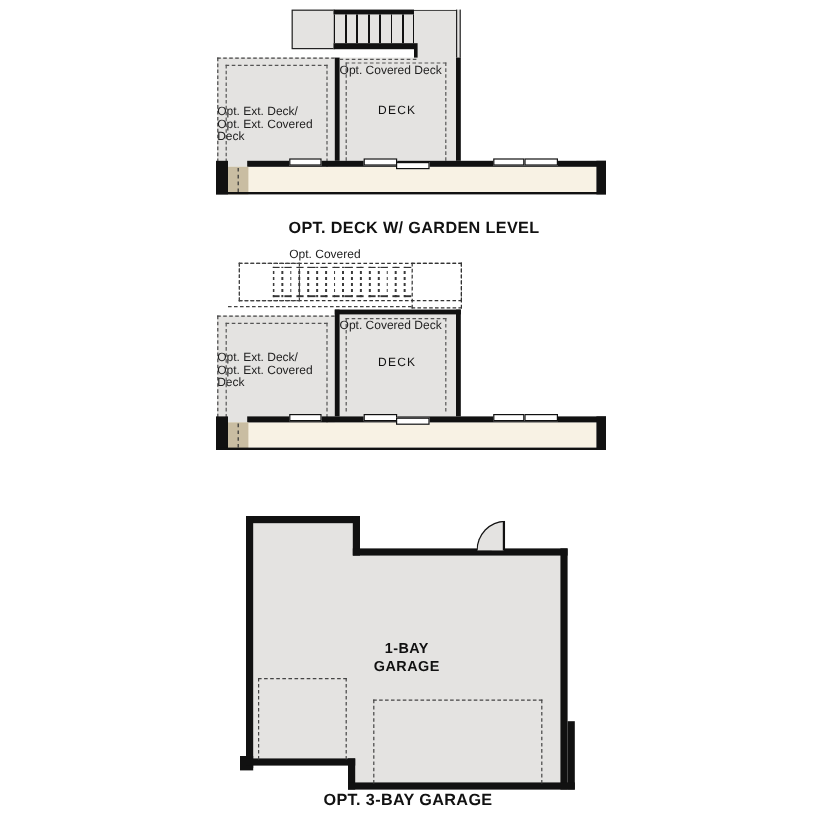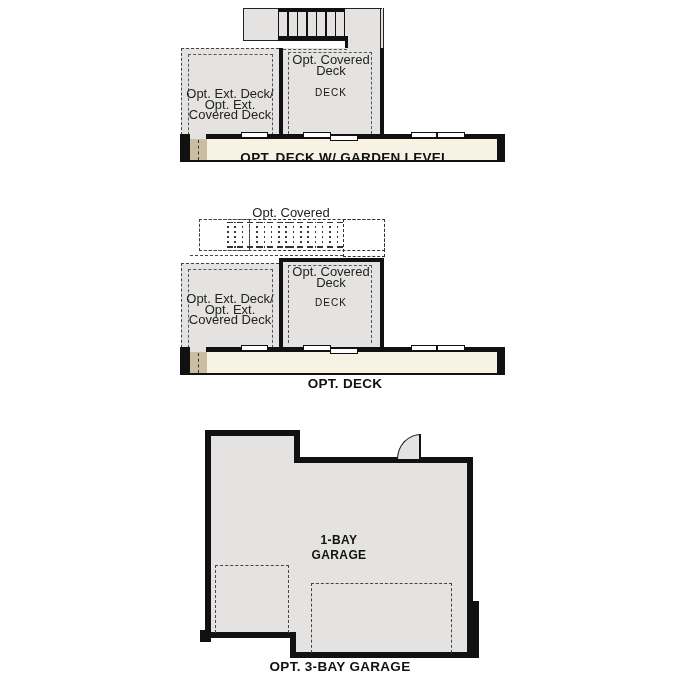--- a/index.html
+++ b/index.html
@@ -5,21 +5,21 @@
   html,body{margin:0;padding:0;background:#fff;}
   .canvas{position:relative;width:687px;height:687px;background:#ffffff;
           font-family:"Liberation Sans", sans-serif;color:#1a1a1a;overflow:hidden;}
   .abs{position:absolute;box-sizing:border-box;}
   .gray{background:#e4e3e1;}
   .wall{background:#111111;}
   .cream{background:#f8f2e4;}
   .tan{background:#c9bda2;}
   .win{position:absolute;box-sizing:border-box;height:6px;background:#ffffff;border:1px solid #111;}
   .caption{position:absolute;text-align:center;font-weight:bold;font-size:13.5px;letter-spacing:.3px;color:#111;white-space:nowrap;}
-  .small-label{position:absolute;text-align:center;font-size:13px;color:#222;line-height:10.5px;}
+  .small-label{position:absolute;text-align:left;font-size:10px;color:#222;line-height:10.5px;}
   .room-label{position:absolute;text-align:center;font-weight:normal;font-size:10px;letter-spacing:1px;color:#111;}
   .garage-label{position:absolute;text-align:center;font-weight:bold;font-size:12px;line-height:15px;letter-spacing:.4px;color:#111;}
   .treads{background-image:repeating-linear-gradient(90deg,#111 0 1.5px,transparent 1.5px 9.5px);}
   .dtreads{background-image:repeating-linear-gradient(90deg,#3a3a3a 0 1.5px,transparent 1.5px 7.3px);
            -webkit-mask-image:repeating-linear-gradient(0deg,#000 0 2.5px,transparent 2.5px 5px);
            mask-image:repeating-linear-gradient(0deg,#000 0 2.5px,transparent 2.5px 5px);}
   .door{width:24px;height:25px;background:#e4e3e1;border-top-left-radius:100%;
         border-top:1.5px solid #111;border-left:1.5px solid #111;border-right:2.5px solid #111;}
   .vdash{position:absolute;border-left:1.5px dashed #333;width:0;}
 </style>
@@ -54,21 +54,21 @@
        <div class="vdash" style="left:8px;top:1px;height:20px;"></div>
     </div>
   <div class="abs wall" style="left:180px;top:160px;width:325px;height:2px;"></div>
   <div class="abs wall" style="left:497px;top:134px;width:8px;height:28px;"></div>
   <div class="win" style="left:241px;top:132px;width:27px;"></div>
   <div class="win" style="left:303px;top:132px;width:28px;"></div>
   <div class="win" style="left:330px;top:135px;width:28px;"></div>
   <div class="win" style="left:411px;top:132px;width:26px;"></div>
   <div class="win" style="left:437px;top:132px;width:28px;"></div>
 
-  <div class="caption" style="left:180px;top:150px;width:330px;">OPT. DECK W/ GARDEN LEVEL</div>
+  <div class="caption" style="left:180px;top:182px;width:330px;">OPT. DECK W/ GARDEN LEVEL</div>
 
   <div class="small-label" style="left:241px;top:208px;width:100px;">Opt. Covered</div>
   <div class="abs" style="left:199px;top:219px;width:186px;height:32px;border:1.8px dashed #333;"></div>
   <div class="abs" style="left:199px;top:219px;width:51px;height:32px;border:1.4px dashed #444;"></div>
   <div class="abs dtreads" style="left:227px;top:222px;width:116px;height:26px;border-top:2.5px dashed #333;border-bottom:2.5px dashed #333;"></div>
   <div class="abs" style="left:343px;top:219px;width:42px;height:38px;border:1.6px dashed #333;"></div>
   <div class="abs" style="left:190px;top:255px;width:153px;height:0;border-top:1.6px dashed #444;"></div>
 
   <div class="abs gray" style="left:181px;top:263px;width:98px;height:90px;border-top:1.6px dashed #444;border-left:1.6px dashed #444;"></div>
   <div class="abs" style="left:188px;top:269px;width:85px;height:84px;border:1.4px dashed #555;border-bottom:none;"></div>
@@ -90,21 +90,20 @@
        <div class="vdash" style="left:8px;top:1px;height:20px;"></div>
     </div>
   <div class="abs wall" style="left:180px;top:373px;width:325px;height:2px;"></div>
   <div class="abs wall" style="left:497px;top:347px;width:8px;height:28px;"></div>
   <div class="win" style="left:241px;top:345px;width:27px;"></div>
   <div class="win" style="left:303px;top:345px;width:28px;"></div>
   <div class="win" style="left:330px;top:348px;width:28px;"></div>
   <div class="win" style="left:411px;top:345px;width:26px;"></div>
   <div class="win" style="left:437px;top:345px;width:28px;"></div>
 
-  <div class="caption" style="left:180px;top:376px;width:330px;">OPT. DECK</div>
 
   <div class="abs gray" style="left:211px;top:436px;width:85px;height:196px;"></div>
   <div class="abs gray" style="left:294px;top:463px;width:173px;height:189px;"></div>
 
   <div class="abs wall" style="left:205px;top:430px;width:95px;height:6px;"></div>
   <div class="abs wall" style="left:294px;top:430px;width:6px;height:33px;"></div>
   <div class="abs wall" style="left:294px;top:457px;width:179px;height:6px;"></div>
   <div class="abs wall" style="left:205px;top:430px;width:6px;height:210px;"></div>
   <div class="abs wall" style="left:200px;top:630px;width:11px;height:12px;"></div>
   <div class="abs wall" style="left:467px;top:457px;width:6px;height:201px;"></div>

